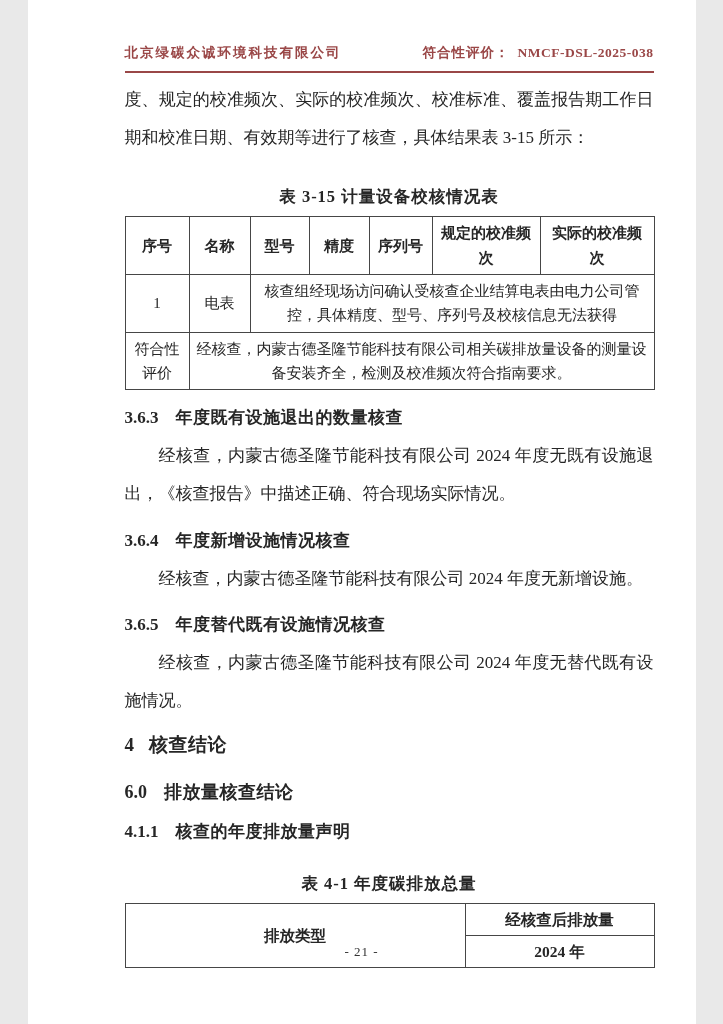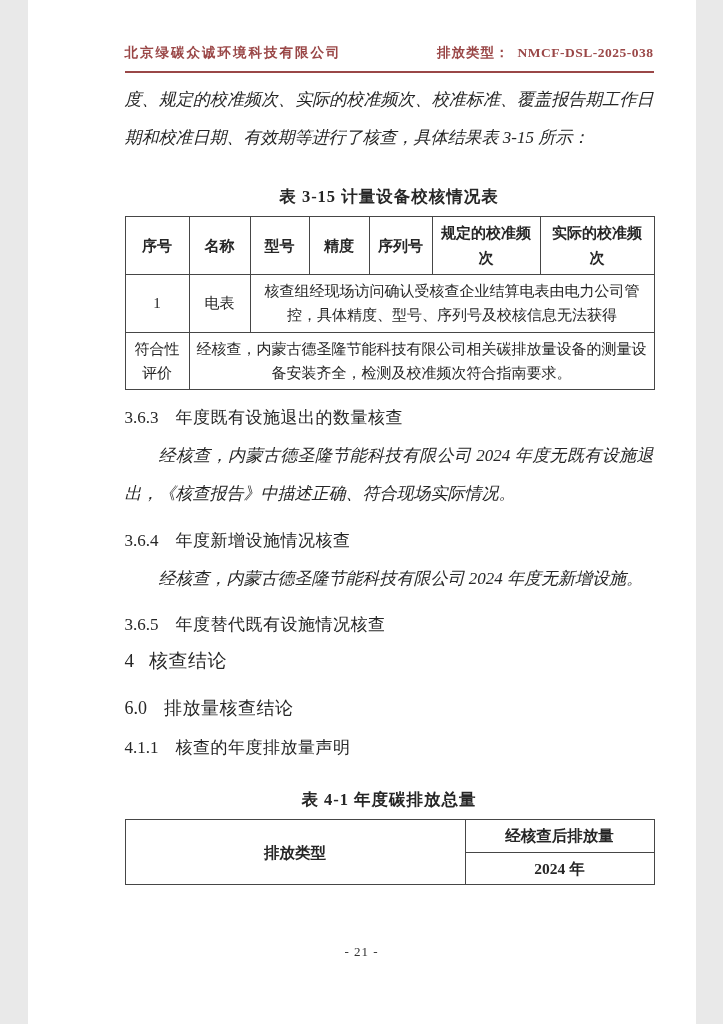--- a/index.html
+++ b/index.html
@@ -43,26 +43,25 @@
   .doc-header .archive .lbl { letter-spacing: 1px; margin-right: 8px; }
   .doc-header .archive .val { letter-spacing: 0.5px; }
 
   
   .para {
     font-size: 17px;
     line-height: 2.22;
     text-align: justify;
     text-justify: inter-ideograph;
     margin-top: 8px;
-    font-style: italic;
   }
   .para.indent { text-indent: 2em; }
 
   .sec-heading {
-    font-weight: normal;
+    font-weight: bold;
     font-size: 17px;
     margin-top: 16px;
     letter-spacing: 0.5px;
   }
   .sec-heading .num { margin-right: 17px; letter-spacing: 0; }
   .sec-heading.lvl1 { font-size: 19px; margin-top: 12px; }
   .sec-heading.lvl1 .num { margin-right: 15px; }
   .sec-heading.lvl2 { font-size: 18px; margin-top: 22px; }
 
   
@@ -113,21 +112,21 @@
 </style>
 </head>
 <body>
 
 <div class="page">
   <div class="content">
 
     <div class="doc-header">
       <span class="company">北京绿碳众诚环境科技有限公司</span>
       <span class="archive">
-        <span class="lbl">排放类型：</span><span class="val">NMCF-DSL-2025-038</span>
+        <span class="lbl">符合性评价：</span><span class="val">NMCF-DSL-2025-038</span>
       </span>
     </div>
 
     <p class="para">度、规定的校准频次、实际的校准频次、校准标准、覆盖报告期工作日期和校准日期、有效期等进行了核查，具体结果表 3-15 所示：</p>
 
     <div class="tbl-title">表 3-15  计量设备校核情况表</div>
     <table class="tbl">
       <colgroup>
         <col style="width:64px">
           <col style="width:61px">
@@ -165,20 +164,21 @@
     <p class="para indent">经核查，内蒙古德圣隆节能科技有限公司 2024 年度无既有设施退出，《核查报告》中描述正确、符合现场实际情况。</p>
 
     <div class="sec-heading">
       <span class="num">3.6.4</span><span>年度新增设施情况核查</span>
     </div>
     <p class="para indent">经核查，内蒙古德圣隆节能科技有限公司 2024 年度无新增设施。</p>
 
     <div class="sec-heading">
       <span class="num">3.6.5</span><span>年度替代既有设施情况核查</span>
     </div>
+    <p class="para indent">经核查，内蒙古德圣隆节能科技有限公司 2024 年度无替代既有设施情况。</p>
 
     <div class="sec-heading lvl1">
       <span class="num">4</span><span>核查结论</span>
     </div>
 
     <div class="sec-heading lvl2">
       <span class="num">6.0</span><span>排放量核查结论</span>
     </div>
 
     <div class="sec-heading">

